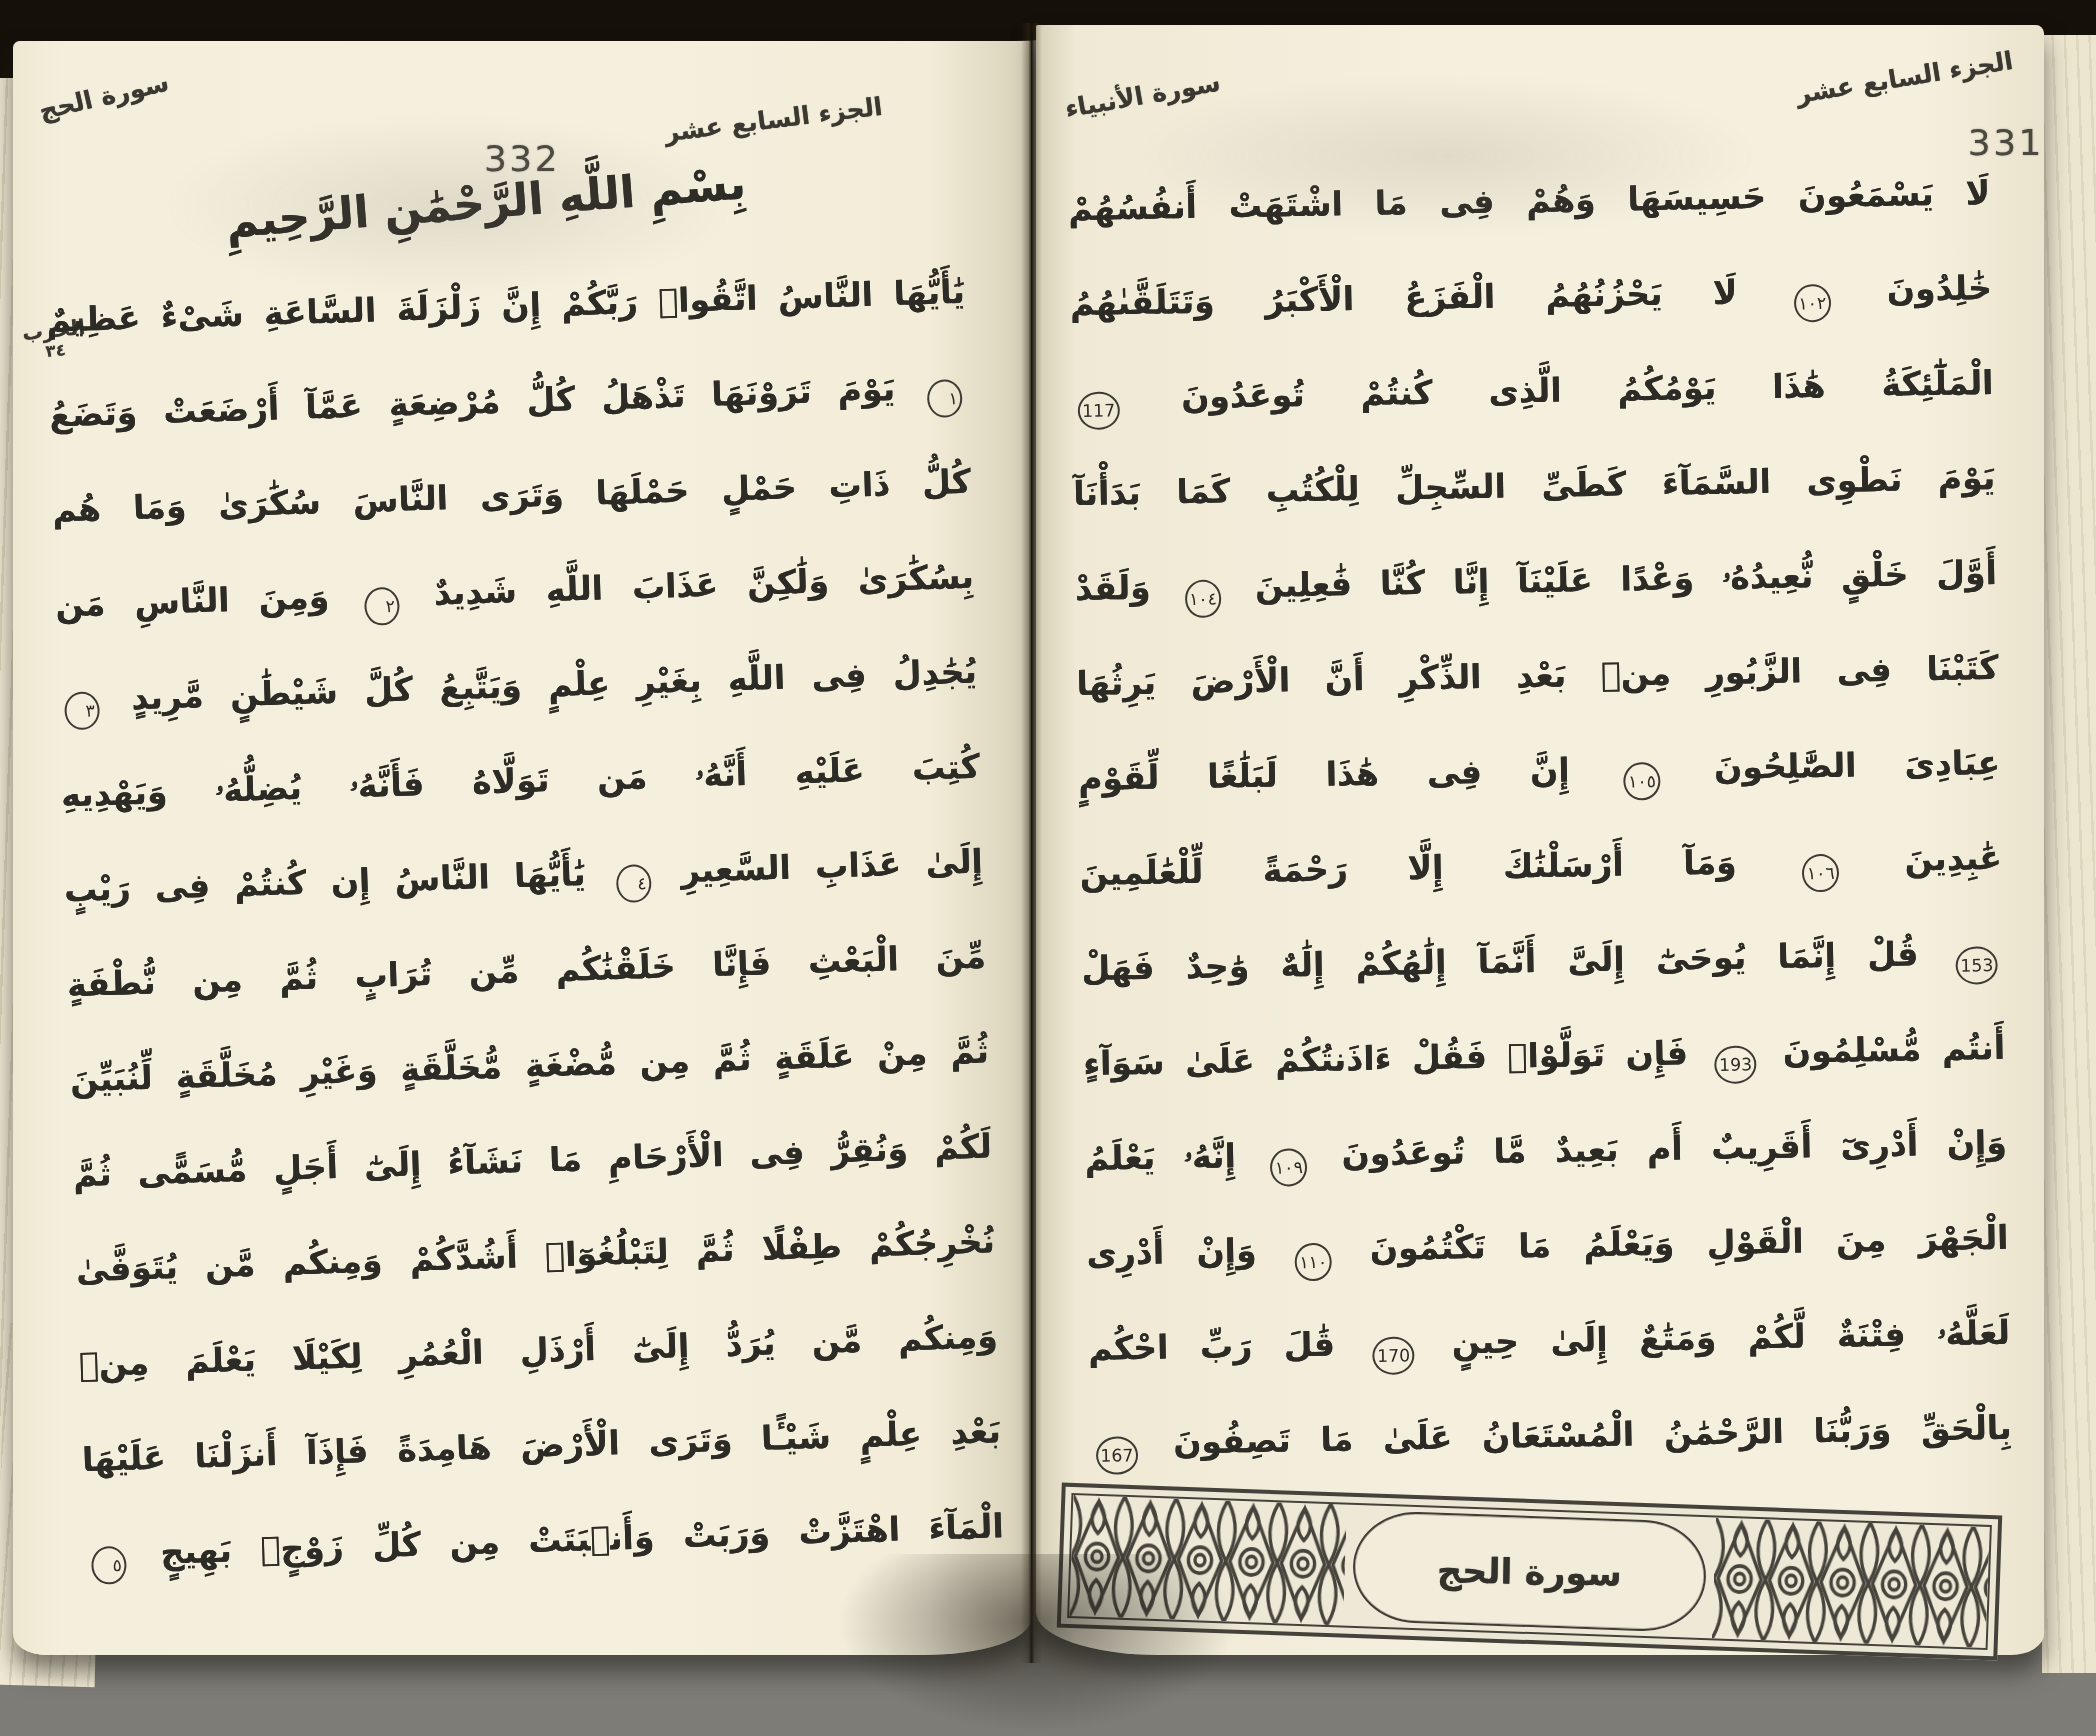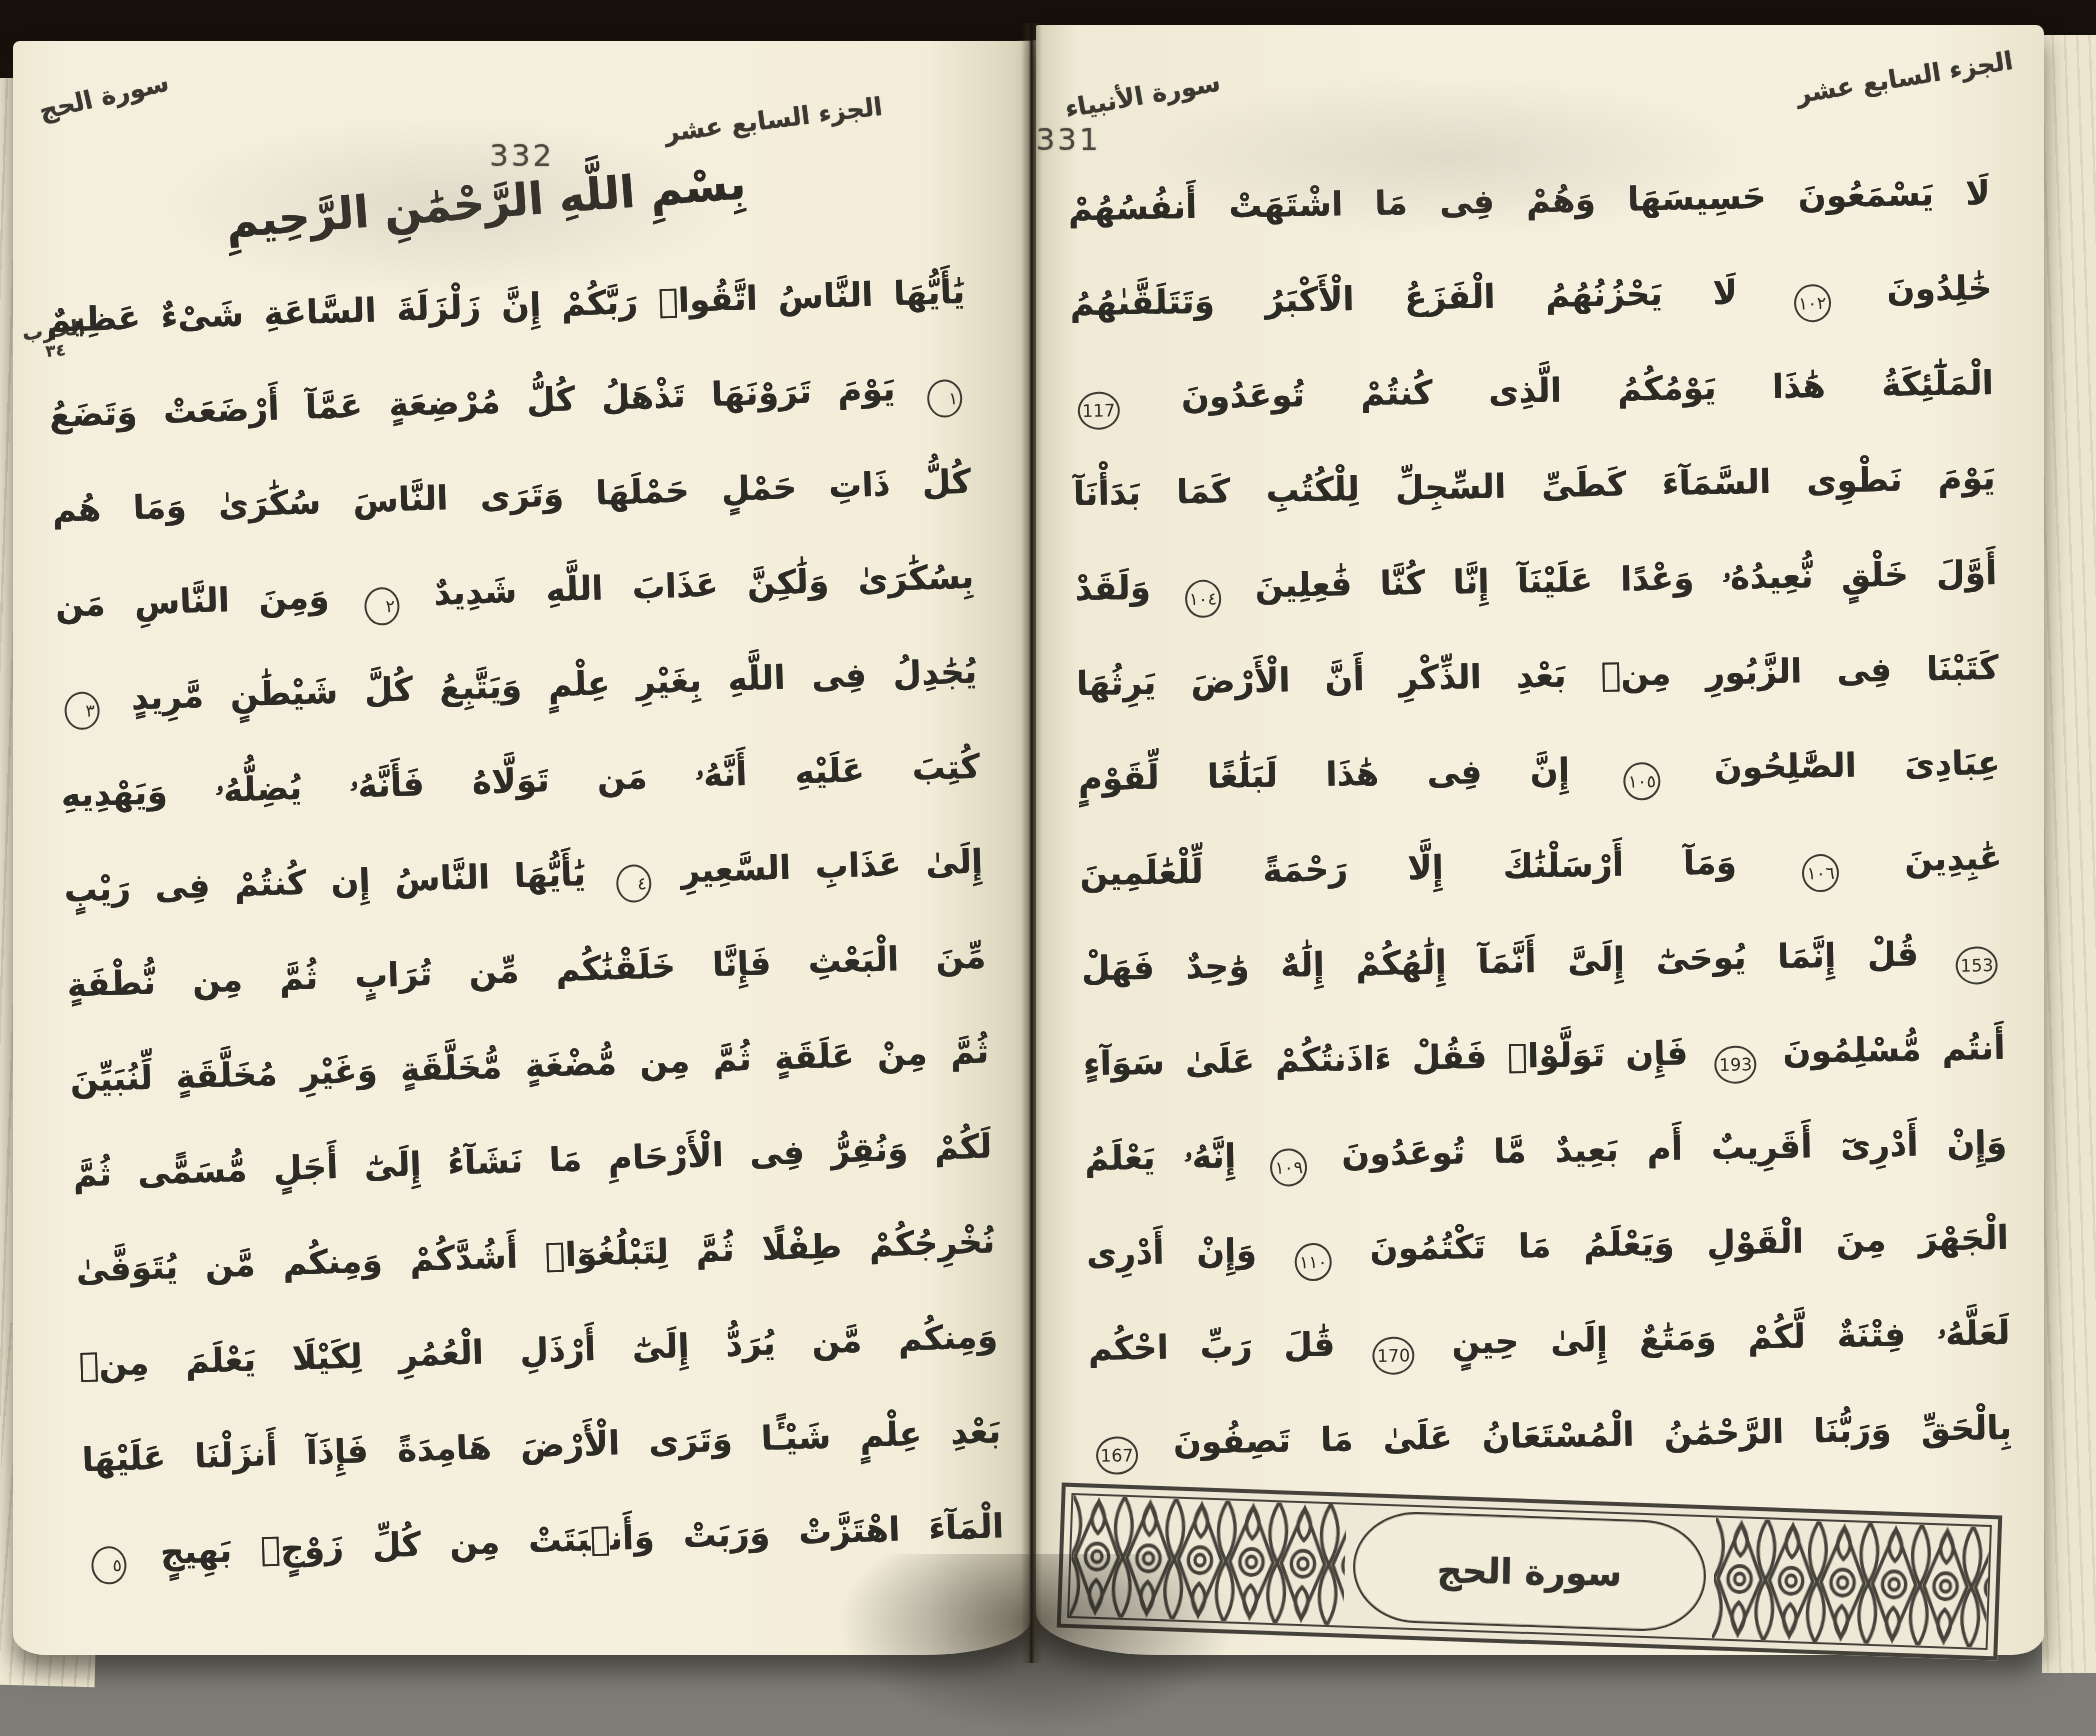--- a/index.html
+++ b/index.html
@@ -31,21 +31,21 @@
           background:linear-gradient(to right,rgba(90,80,55,0) 0%,rgba(60,50,30,.35) 35%,
                      rgba(22,17,8,.9) 50%,rgba(60,50,30,.35) 65%,rgba(90,80,55,0) 100%);}
   .fold-shadow{position:absolute;left:831px;top:1554px;width:411px;height:181px;z-index:6;
           background:radial-gradient(ellipse at 50% 38%,rgba(35,32,25,.6),rgba(35,32,25,0) 68%);}
   .scan-smudge{position:absolute;z-index:3;filter:blur(5px);opacity:.5;pointer-events:none;
           background:radial-gradient(ellipse at center,rgba(120,115,100,.35),rgba(120,115,100,0) 70%);}
 
   
   .hdr{position:absolute;color:#3a3831;font-weight:bold;white-space:nowrap;
        text-shadow:0 0 0.8px rgba(58,56,49,.75);}
-  .hdr-num{font-size:30px;letter-spacing:2.5px;font-weight:normal;color:#4a483f;
+  .hdr-num{font-size:36px;letter-spacing:2.5px;font-weight:normal;color:#4a483f;
            text-shadow:0 0 1.6px rgba(70,68,60,.6);}
   .hizb{position:absolute;color:#3a3831;font-weight:bold;font-size:20.6px;line-height:1.1;
         text-align:center;transform:rotate(-6deg);text-shadow:0 0 0.8px rgba(58,56,49,.7);}
 
   
   .text-block{position:absolute;color:#2d2b25;font-weight:bold;
               text-shadow:0 0 0.6px rgba(45,43,37,.85);}
   .tb-left{right:48px;left:51px;top:123px;transform:rotate(-1.8deg);}
   .tb-right{right:43px;left:43px;top:128px;transform:rotate(-1deg);}
   .basmala{font-size:44px;text-align:center;margin:11.5px 33px 31px 0;transform:rotate(-2.5deg);
@@ -107,21 +107,21 @@
           <div class="line">وَمِنكُم مَّن يُرَدُّ إِلَىٰٓ أَرْذَلِ الْعُمُرِ لِكَيْلَا يَعْلَمَ مِنۢ</div>
           <div class="line">بَعْدِ عِلْمٍ شَيْـًٔا وَتَرَى الْأَرْضَ هَامِدَةً فَإِذَآ أَنزَلْنَا عَلَيْهَا</div>
           <div class="line">الْمَآءَ اهْتَزَّتْ وَرَبَتْ وَأَنۢبَتَتْ مِن كُلِّ زَوْجٍۭ بَهِيجٍ <span class="vn">٥</span></div>
         </div>
     </div>
   </div>
 
   <div class="page page-right">
     <div class="scan-smudge" style="left:99px;top:49px;width:625px;height:164px;"></div>
     <div class="hdr" style="left:28px;top:56px;font-size:25px;transform:rotate(-10deg);">سورة الأنبياء</div>
-    <div class="hdr hdr-num" style="left:0;right:0;top:97px;text-align:left;">331</div>
+    <div class="hdr hdr-num" style="left:0;right:0;top:97px;text-align:right;">331</div>
     <div class="hdr" style="right:30px;top:38px;font-size:25px;transform:rotate(-9deg);">الجزء السابع عشر</div>
     <div class="text-block tb-right">
       <div>
           <div class="line">لَا يَسْمَعُونَ حَسِيسَهَا وَهُمْ فِى مَا اشْتَهَتْ أَنفُسُهُمْ</div>
           <div class="line">خَٰلِدُونَ <span class="vn">١٠٢</span> لَا يَحْزُنُهُمُ الْفَزَعُ الْأَكْبَرُ وَتَتَلَقَّىٰهُمُ</div>
           <div class="line">الْمَلَٰٓئِكَةُ هَٰذَا يَوْمُكُمُ الَّذِى كُنتُمْ تُوعَدُونَ <span class="vn">117</span></div>
           <div class="line">يَوْمَ نَطْوِى السَّمَآءَ كَطَىِّ السِّجِلِّ لِلْكُتُبِ كَمَا بَدَأْنَآ</div>
           <div class="line">أَوَّلَ خَلْقٍ نُّعِيدُهُۥ وَعْدًا عَلَيْنَآ إِنَّا كُنَّا فَٰعِلِينَ <span class="vn">١٠٤</span> وَلَقَدْ</div>
           <div class="line">كَتَبْنَا فِى الزَّبُورِ مِنۢ بَعْدِ الذِّكْرِ أَنَّ الْأَرْضَ يَرِثُهَا</div>
           <div class="line">عِبَادِىَ الصَّٰلِحُونَ <span class="vn">١٠٥</span> إِنَّ فِى هَٰذَا لَبَلَٰغًا لِّقَوْمٍ</div>

